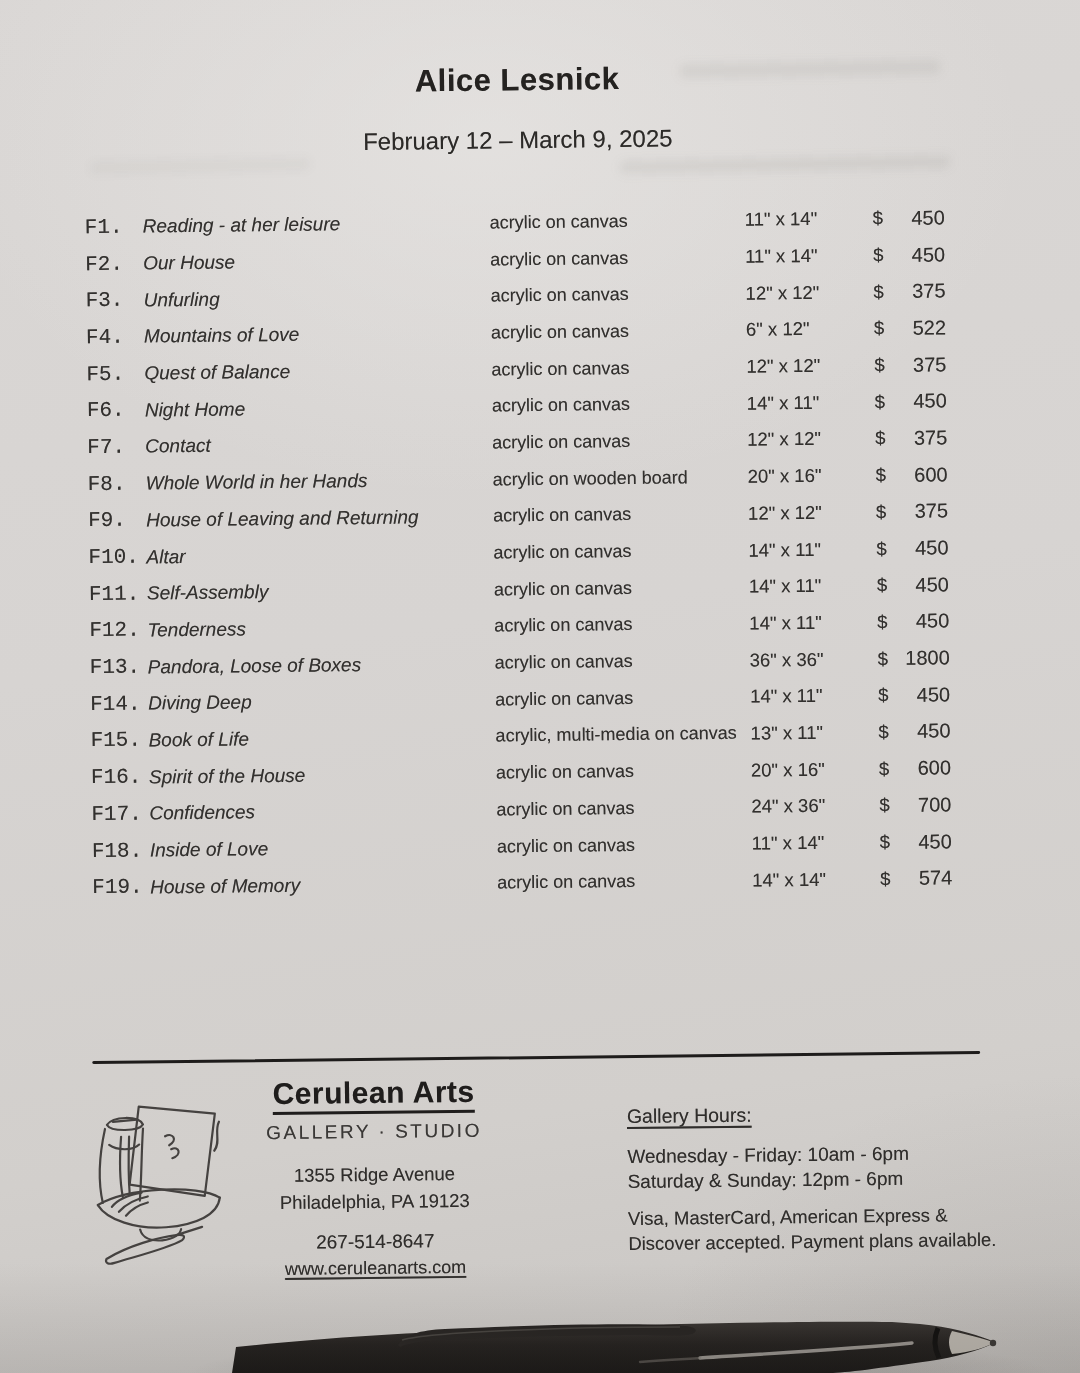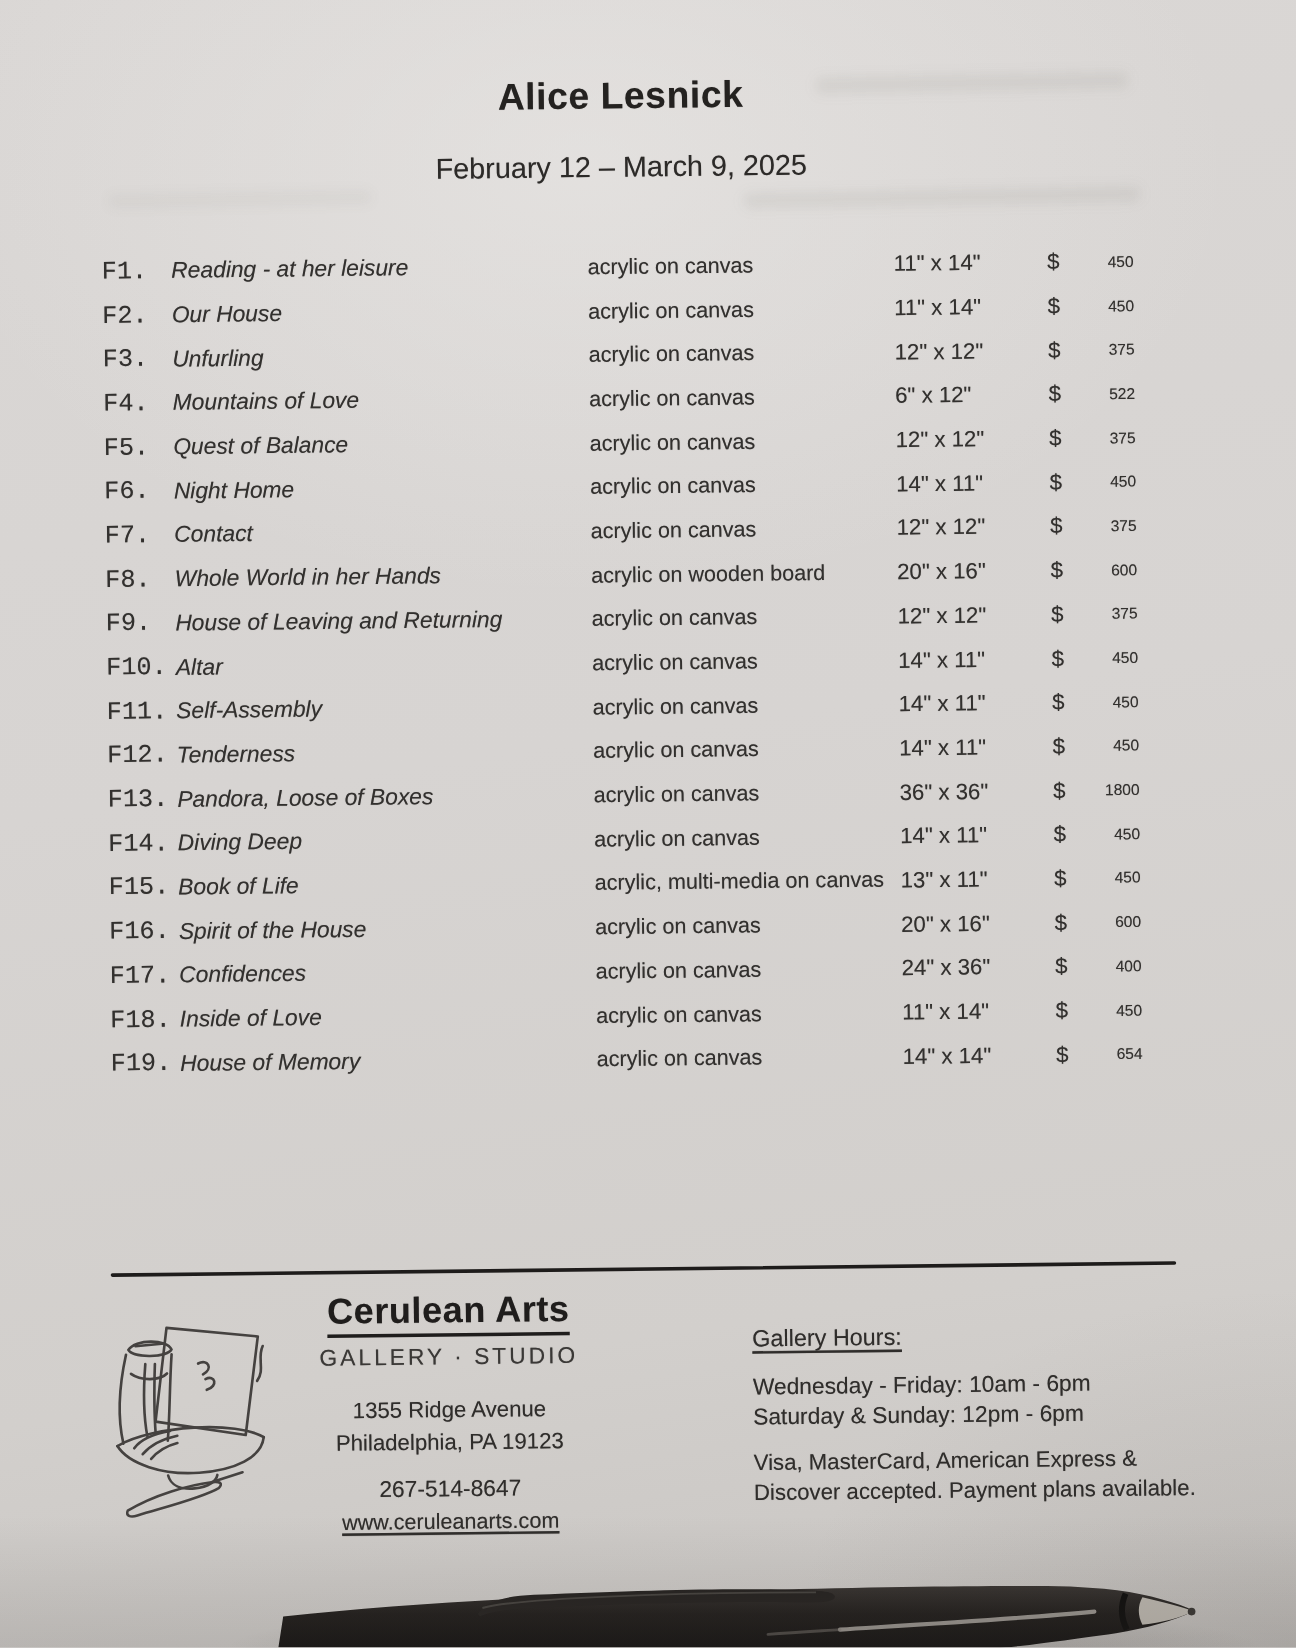--- a/index.html
+++ b/index.html
@@ -32,21 +32,21 @@
   .doc-dates{position:absolute;top:126px;left:0;width:100%;text-align:center;
     font-size:24px;color:#2c2a28;margin-left:-16px;}
 
   .list{position:absolute;top:204px;left:90px;width:962px;}
   .row{display:flex;align-items:center;height:36.7px;}
   .c-num{width:58px;font-size:21px;font-family:Liberation Mono, monospace;}
   .c-title{width:347px;font-style:italic;font-size:19px;white-space:nowrap;}
   .c-medium{width:255px;font-size:18px;white-space:nowrap;}
   .c-size{width:128px;font-size:18.5px;white-space:nowrap;}
   .c-cur{width:26px;font-size:18.5px;}
-  .c-price{width:46px;font-size:13px;text-align:right;white-space:nowrap;}
+  .c-price{width:46px;font-size:20px;text-align:right;white-space:nowrap;}
 
   
   .separator{position:absolute;left:88px;top:1056px;width:888px;height:3px;background:#1e1c1b;border-radius:2px;}
   .logo{position:absolute;left:72px;top:1080px;}
   .brand-block{position:absolute;left:238px;top:1074px;width:262px;text-align:center;}
   .brand{display:inline-block;font-size:30px;font-weight:bold;color:#1f1d1c;
     border-bottom:3px solid #1f1d1c;padding-bottom:1px;letter-spacing:.5px;}
   .brand-sub{margin-top:7px;font-size:19px;letter-spacing:2.5px;color:#3a3836;}
   .addr{margin-top:18px;font-size:18.5px;line-height:27px;color:#2f2d2b;}
   .phone{margin-top:16px;font-size:19px;color:#2f2d2b;}
@@ -203,37 +203,37 @@
           <span class="c-size">20" x 16"</span>
           <span class="c-cur">$</span>
           <span class="c-price">600</span>
         </div>
       <div class="row">
           <span class="c-num">F17.</span>
           <span class="c-title">Confidences</span>
           <span class="c-medium">acrylic on canvas</span>
           <span class="c-size">24" x 36"</span>
           <span class="c-cur">$</span>
-          <span class="c-price">400</span>
+          <span class="c-price">700</span>
         </div>
       <div class="row">
           <span class="c-num">F18.</span>
           <span class="c-title">Inside of Love</span>
           <span class="c-medium">acrylic on canvas</span>
           <span class="c-size">11" x 14"</span>
           <span class="c-cur">$</span>
           <span class="c-price">450</span>
         </div>
       <div class="row">
           <span class="c-num">F19.</span>
           <span class="c-title">House of Memory</span>
           <span class="c-medium">acrylic on canvas</span>
           <span class="c-size">14" x 14"</span>
           <span class="c-cur">$</span>
-          <span class="c-price">654</span>
+          <span class="c-price">574</span>
         </div>
     </div>
 
     <div class="separator"></div>
 
     <div class="logo">
       <svg width="168" height="188" viewBox="0 0 168 188" fill="none" stroke="#454240" stroke-width="2.2" stroke-linecap="round" stroke-linejoin="round">
 
         <path d="M62,22 L138,30 L127,112 L52,100 Z"></path>
         <path d="M88,52 C96,48 101,56 92,61"></path>

